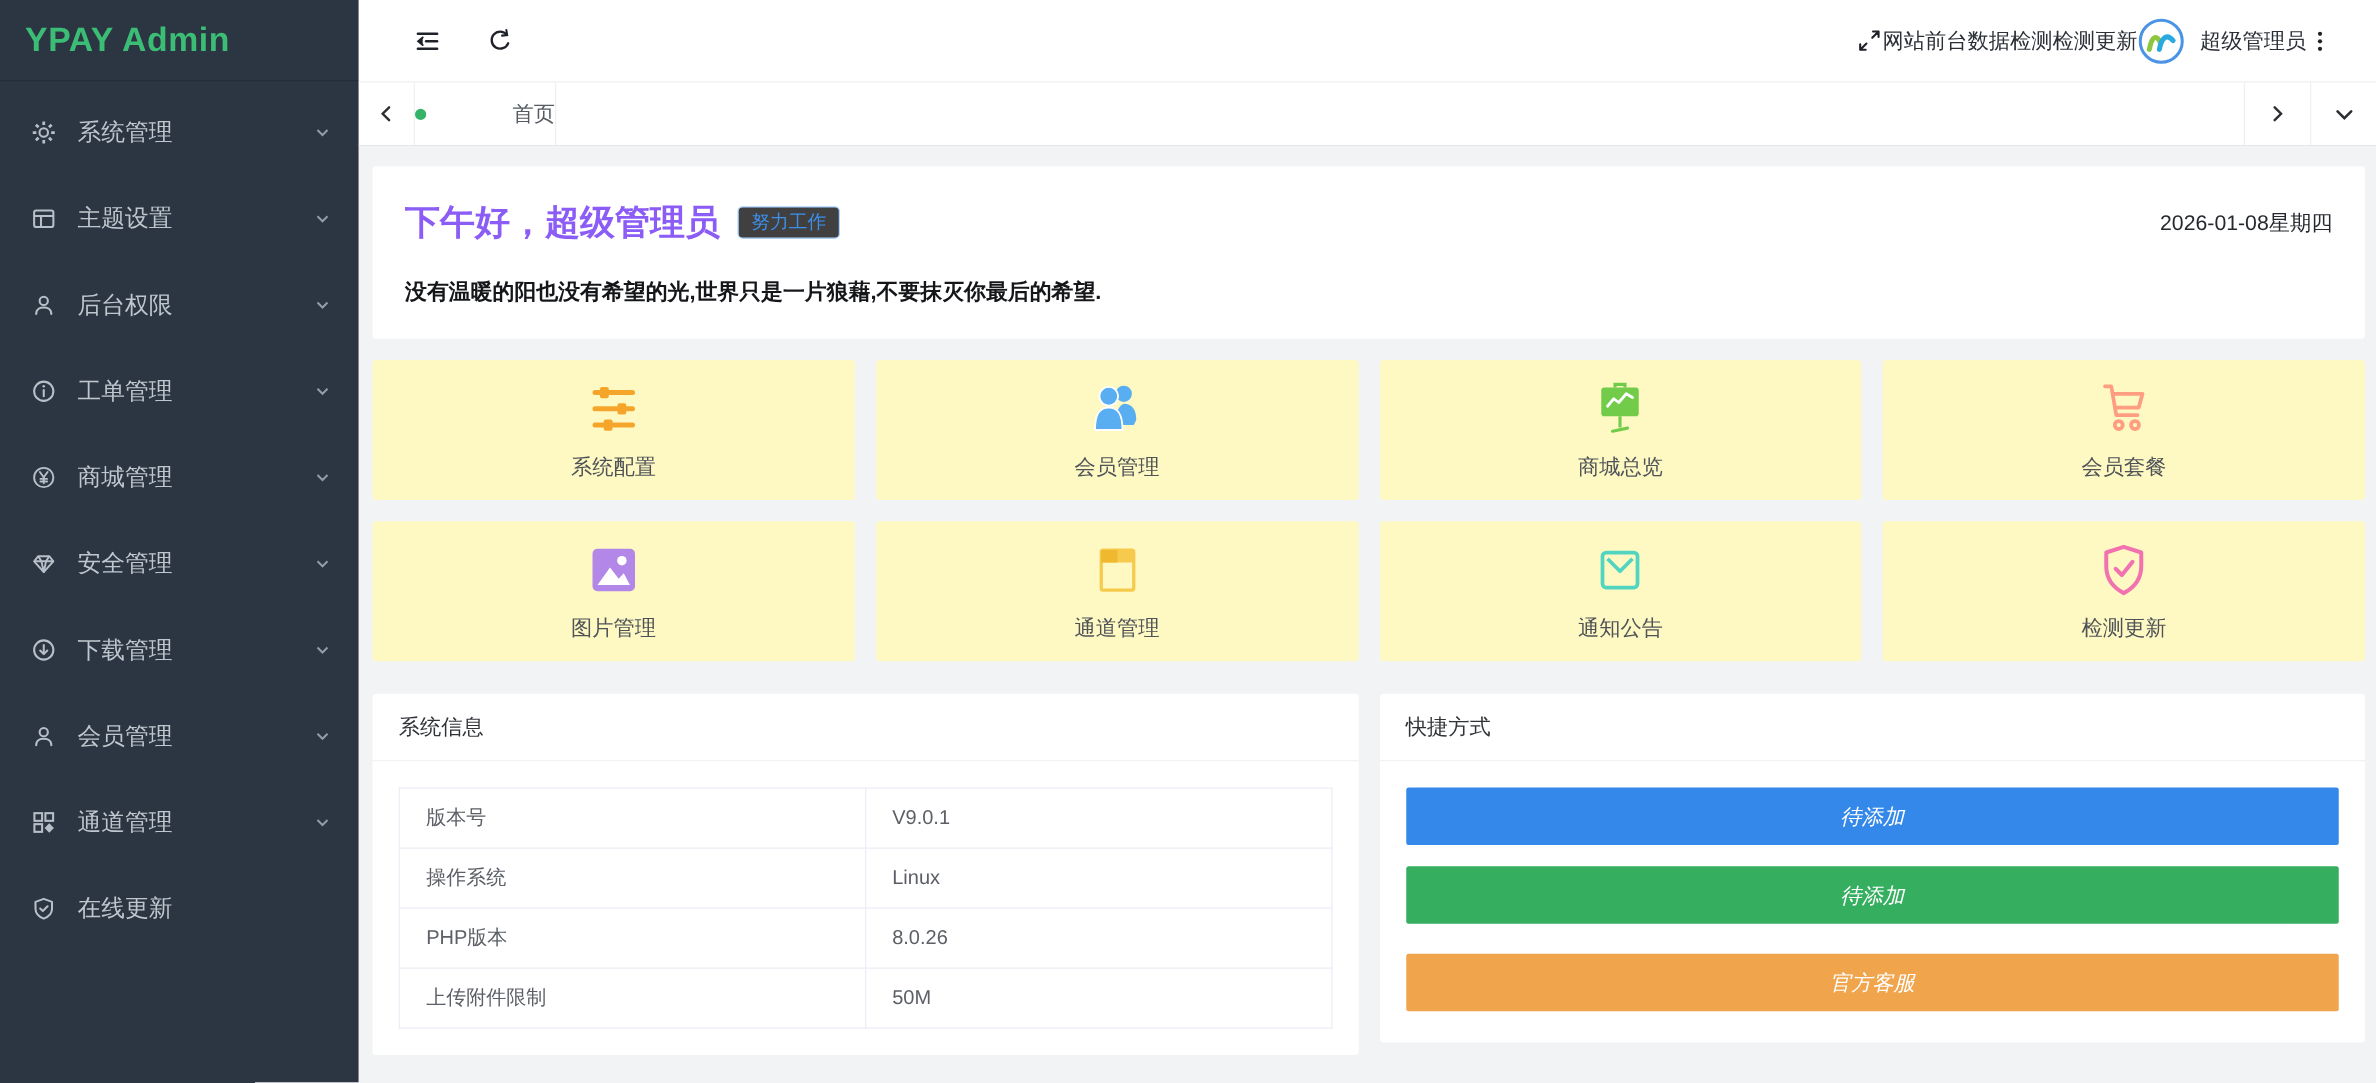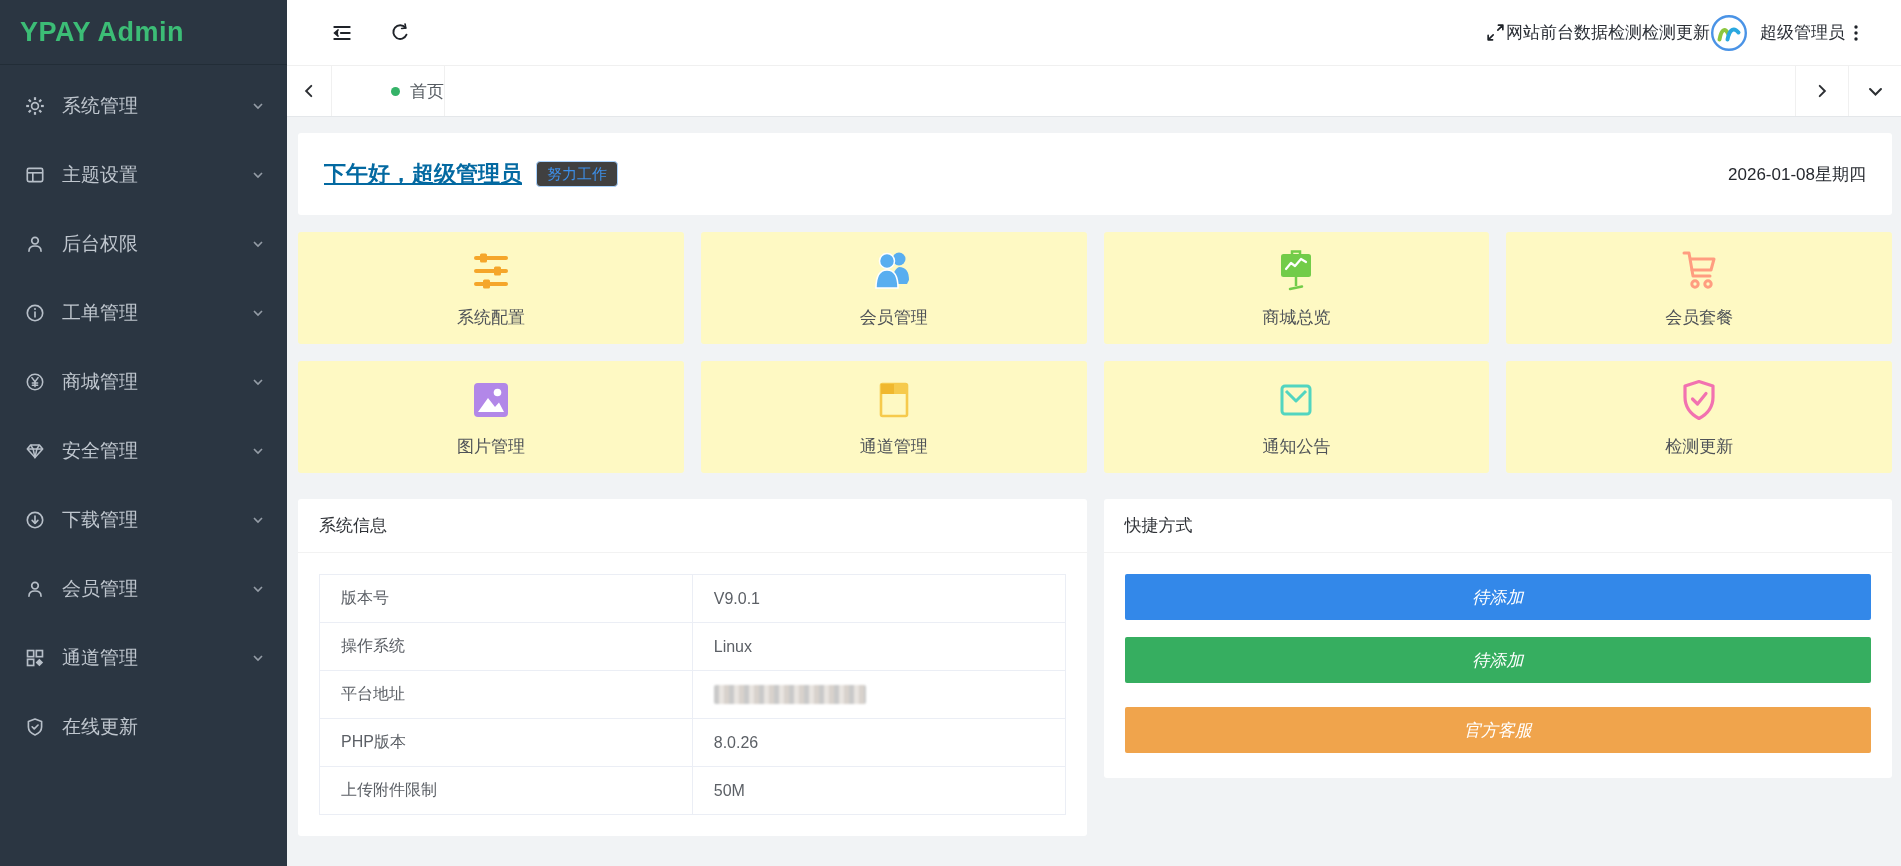--- a/index.html
+++ b/index.html
@@ -22,31 +22,31 @@
   .tb-left { display:flex; align-items:center; gap:36px; }
   .tb-right { margin-left:auto; display:flex; align-items:center; font-size:17px; color:#2b2f36; }
   .tb-link { cursor:pointer; }
   .tb-user { display:flex; align-items:center; gap:12px; cursor:pointer; }
   .avatar { width:38px; height:38px; }
 
   
   .tabbar { height:52px; background:#fff; border-top:1px solid #f0f0f0; border-bottom:1px solid #e4e7ea; display:flex; align-items:stretch; flex:none; }
   .tab-nav { width:45px; display:flex; align-items:center; justify-content:center; border-right:1px solid #f0f0f0; cursor:pointer; }
   .tab-nav.right { border-right:none; border-left:1px solid #f0f0f0; width:53px; }
-  .tab-home { width:113px; display:flex; align-items:center; justify-content:flex-end; gap:10px; border-right:1px solid #f0f0f0; font-size:17px; color:#555b61; cursor:pointer; }
+  .tab-home { width:113px; display:flex; align-items:center; justify-content:space-between; gap:10px; border-right:1px solid #f0f0f0; font-size:17px; color:#555b61; cursor:pointer; }
   .tab-dot { width:9px; height:9px; border-radius:50%; background:var(--tab-dot); }
   .tab-spacer { flex:1; }
 
   
   .content { flex:1; overflow:hidden; padding:16px 9px 0 11px; background:#f1f3f5; }
   .panel { background:#fff; border-radius:3px; }
 
   .hero { padding:26px 26px 26px 26px; position:relative; }
   .hero-row { display:flex; align-items:center; }
-  .hero-title { font-size:22px; font-weight:bold; color:#0369a1;text-decoration:underline; }
+  .hero-title { font-size:28px; font-weight:bold; color:#8b5cf6; }
   .hero-badge { margin-left:14px; font-size:15px; color:var(--badge-blue); background:#404040; border:1px solid #a9d3ff; border-radius:4px; padding:3px 10px; line-height:1.2; }
   .hero-date { margin-left:auto; font-size:17px; color:#25282e; }
   .hero-motto { margin-top:24px; font-size:17.5px; font-weight:bold; color:#141619; }
 
   .cards { display:grid; grid-template-columns:repeat(4,1fr); gap:17px; margin-top:17px; }
   .card { background:#fef9c3; border-radius:3px; height:112px; display:flex; flex-direction:column; align-items:center; justify-content:center; gap:12px; cursor:pointer; }
   .card-label { font-size:17px; color:#4f5358; }
   .card-icon { height:46px; display:flex; align-items:center; justify-content:center; }
 
   .bottom { display:grid; grid-template-columns:1fr 1fr; gap:17px; margin-top:26px; }
@@ -294,20 +294,21 @@
     </div>
 
     <div class="content">
 
       <section class="panel hero">
         <div class="hero-row">
           <span class="hero-title">下午好，超级管理员</span>
           <span class="hero-badge">努力工作</span>
           <span class="hero-date">2026-01-08星期四</span>
         </div>
+        <div class="hero-motto">没有温暖的阳也没有希望的光,世界只是一片狼藉,不要抹灭你最后的希望.</div>
       </section>
 
       <section class="cards">
 
         <div class="card">
           <span class="card-icon">
             <svg width="46" height="42" viewBox="0 0 46 42" fill="none" stroke="var(--icon-orange)" stroke-width="4" stroke-linecap="round">
                 <line x1="8" y1="8" x2="38" y2="8"></line>
                 <rect x="12" y="3.5" width="7" height="9" rx="1.5" fill="var(--icon-orange)" stroke="none"></rect>
                 <line x1="8" y1="21" x2="38" y2="21"></line>
@@ -409,26 +410,20 @@
               <tbody>
                 <tr>
                   <td>版本号</td>
                   <td>V9.0.1</td>
                 </tr>
                 <tr>
                   <td>操作系统</td>
                   <td>Linux</td>
                 </tr>
                 <tr>
-                  <td>平台地址</td>
-                  <td>
-                      <div class="masked-value"></div>
-                    </td>
-                </tr>
-                <tr>
                   <td>PHP版本</td>
                   <td>8.0.26</td>
                 </tr>
                 <tr>
                   <td>上传附件限制</td>
                   <td>50M</td>
                 </tr>
               </tbody>
             </table>
           </div>

